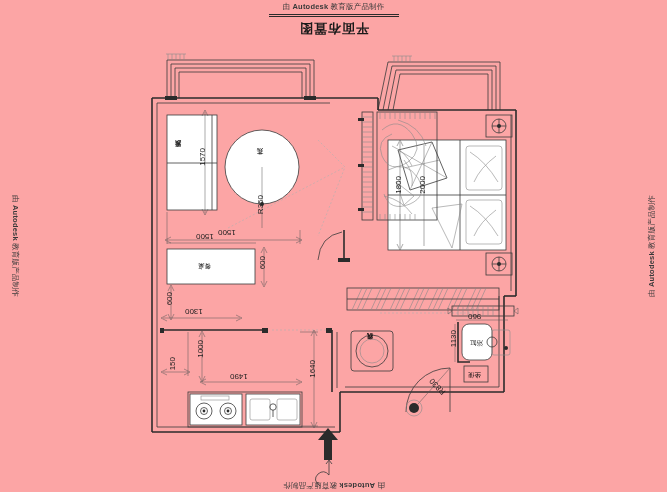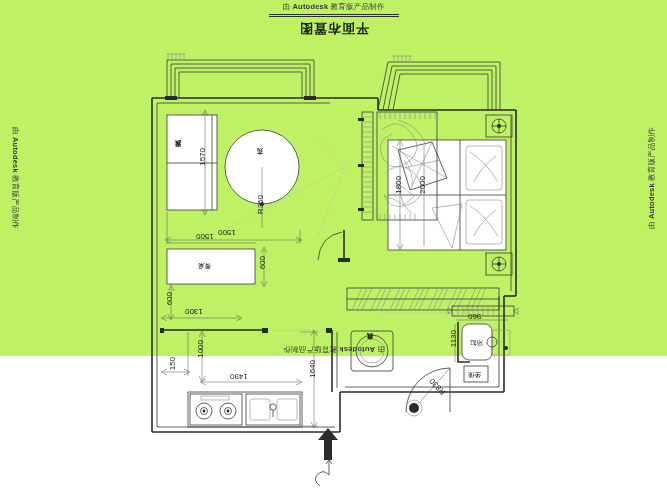--- a/index.html
+++ b/index.html
@@ -1,17 +1,17 @@
 <!DOCTYPE html>
 <html><head>
 <meta charset="utf-8">
 <style>
   html,body{margin:0;padding:0;background:#ffffff;}
   body{width:667px;height:500px;overflow:hidden;font-family:"Liberation Sans",sans-serif;color:#1a1a1a;}
-  #stage{position:relative;width:667px;height:356px;background:#bef264;}
+  #stage{position:relative;width:667px;height:492px;background:#fca5a5;}
 
   .wm{position:absolute;font-size:7.5px;color:#3a3a3a;white-space:nowrap;letter-spacing:.2px;}
   .wm b{font-weight:bold;}
   .wm-top{left:50%;top:2px;transform:translateX(-50%);}
   .wm-bottom{left:50%;bottom:2px;transform:translateX(-50%) rotate(180deg);}
   .wm-left{left:-36px;top:50%;transform:translateY(-50%) rotate(90deg);transform-origin:center;}
   .wm-right{right:-36px;top:50%;transform:translateY(-50%) rotate(-90deg);transform-origin:center;}
 
   .title-wrap{position:absolute;left:50%;top:14px;transform:translateX(-50%);text-align:center;}
   .title-rule{width:130px;height:0;border-top:1px solid #2b2b2b;margin:0 auto 1px;}

